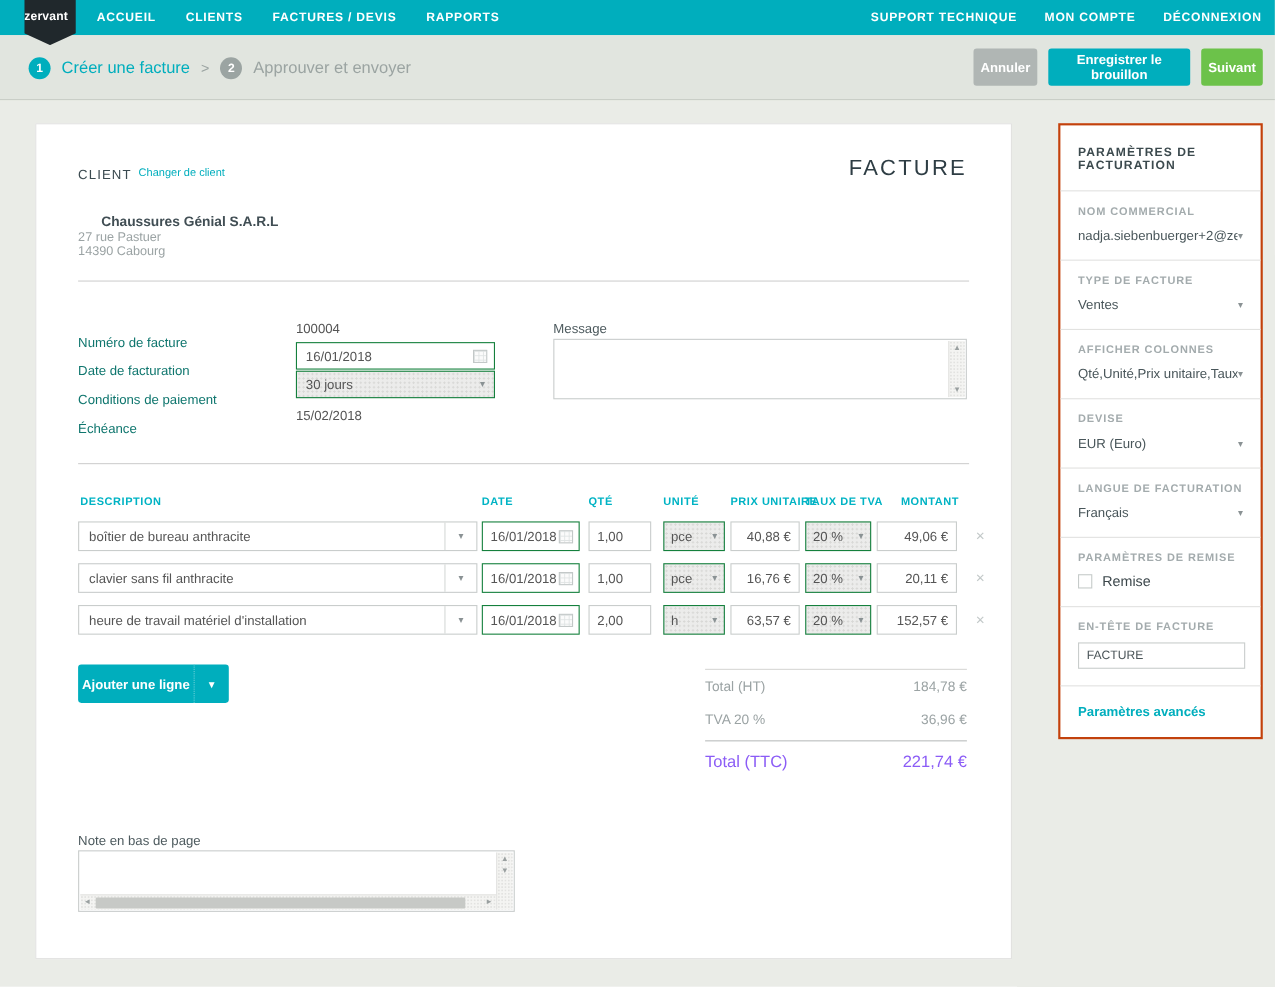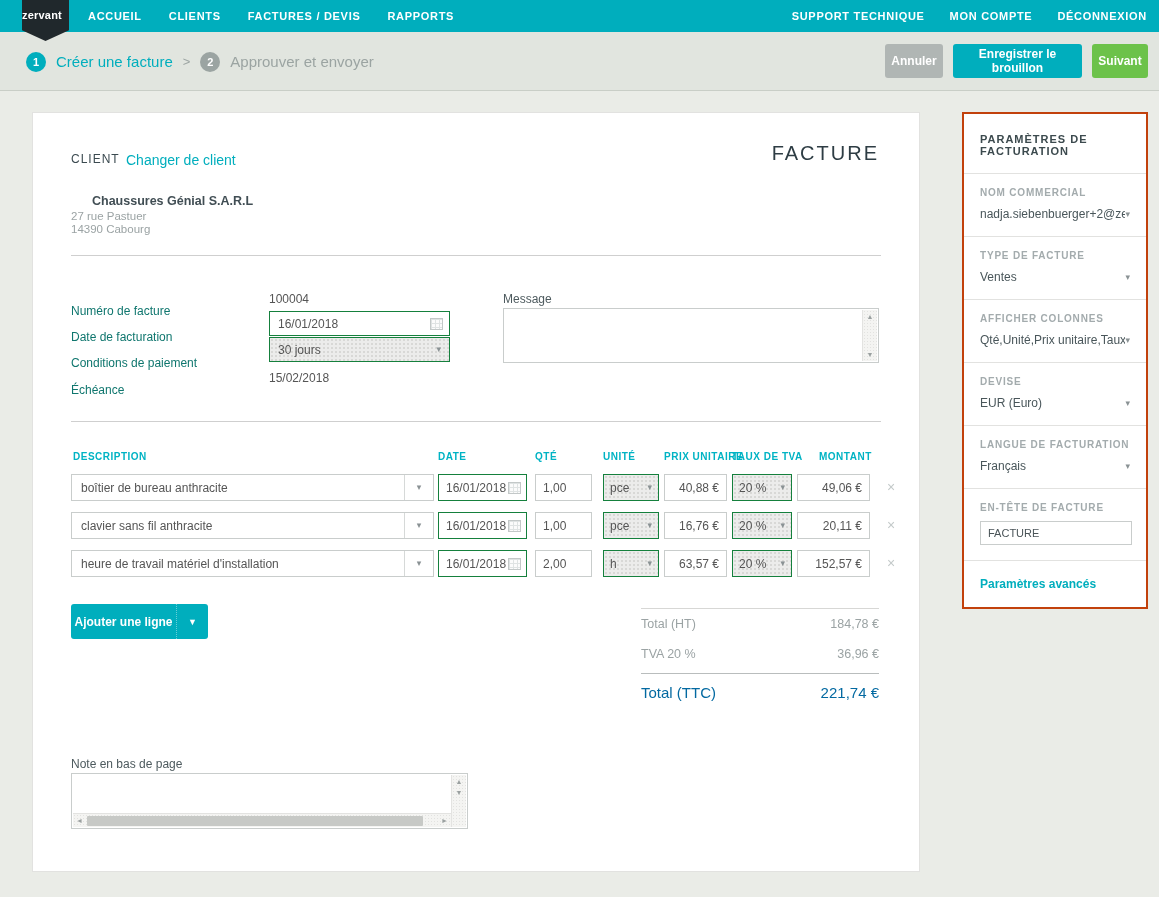--- a/index.html
+++ b/index.html
@@ -32,21 +32,21 @@
   .btn-save   { width:129px; background:#00aebd; }
   .btn-next   { width:56px; background:#6cc24a; }
 
   
   .card { position:absolute; left:32px; top:112px; width:888px; height:760px; background:#fff; border:1px solid #e2e2e0; }
   .lbl { font-size:12px; color:#4d5a5e; }
   .muted { color:#9ba3a4; }
   .teal-link { color:#00aebd; cursor:pointer; }
 
   .client-label { position:absolute; left:38px; top:39px; letter-spacing:1px; color:#3b4a50; }
-  .change-client { position:absolute; left:93px; top:39px; font-size:14px; }
+  .change-client { position:absolute; left:93px; top:39px; font-size:10px; }
   .invoice-title { position:absolute; right:40px; top:29px; font-size:20px; letter-spacing:2px; color:#2e3d44; }
   .client-name { position:absolute; left:38px; top:81px; font-size:12.5px; font-weight:bold; color:#414e54;margin-left:21px; }
   .client-a1 { position:absolute; left:38px; top:97px; font-size:11.5px; }
   .client-a2 { position:absolute; left:38px; top:110px; font-size:11.5px; }
   .hr { position:absolute; left:38px; right:38px; border-top:1px solid #cfcfcf; }
 
   .f-label { position:absolute; left:38px; font-size:12px; color:#0f766e;margin-top:12px; }
   .f-text  { position:absolute; left:236px; font-size:12px; color:#555; }
   .inputbox { border:1px solid #15803d; background:#fff; display:flex; align-items:center; font-size:12px; color:#555; }
   .dotted { background-color:#ececeb; background-image:radial-gradient(#d8d8d6 0.8px, transparent 0.9px); background-size:4px 4px; }
@@ -90,21 +90,21 @@
   .add-line { position:absolute; left:38px; top:491px; width:137px; height:35px; background:#00aebd; border-radius:3px;
               display:flex; align-items:center; cursor:pointer; }
   .add-line-label { flex:1; text-align:center; color:#fff; font-size:12px; font-weight:bold; }
   .add-line-caret { width:32px; align-self:stretch; border-left:1px dotted #66cfd8; display:flex; align-items:center; justify-content:center;
                     color:#fff; font-size:9px; }
 
   
   .totals { position:absolute; left:608px; top:495px; width:238px; }
   .totals .tline { border-top:1px solid #d7d7d5; }
   .trow { display:flex; justify-content:space-between; font-size:12.5px; color:#9ba3a4; padding:8px 0; }
-  .trow-total { display:flex; justify-content:space-between; font-size:15px; color:#0369a1; padding:10px 0; }
+  .trow-total { display:flex; justify-content:space-between; font-size:15px; color:#8b5cf6; padding:10px 0; }
   .tline2 { border-top:1px solid #b9bdbd; margin-top:4px; }
 
   .note-label { position:absolute; left:38px; top:644px; }
   .note-ta { left:38px; top:660px; width:397px; height:56px; }
 
   
   .sidebar { position:absolute; left:962px; top:112px; width:186px; background:#fff; border:2px solid #c2410c; }
   .sb-sec { border-bottom:1px solid #e2e2e0; padding:13px 16px 15px 16px; }
   .sb-title { font-size:11px; font-weight:bold; letter-spacing:1px; color:#3c4a4e; padding:19px 16px 16px 16px; }
   .sb-label { font-size:10px; font-weight:bold; letter-spacing:0.8px; color:#a3abad; }
@@ -349,20 +349,27 @@
     </div>
 
     <div class="sb-sec">
       <div class="sb-label">LANGUE DE FACTURATION</div>
       <div class="sb-valrow">
         <span class="sb-value">Français</span>
         <span class="caret">▾</span>
       </div>
     </div>
 
+    <div class="sb-sec">
+      <div class="sb-label">PARAMÈTRES DE REMISE</div>
+      <div class="sb-check-row">
+        <span class="checkbox"></span>
+        <span class="sb-check-label">Remise</span>
+      </div>
+    </div>
 
     <div class="sb-sec">
       <div class="sb-label">EN-TÊTE DE FACTURE</div>
       <input class="sb-input" value="FACTURE" style="">
     </div>
 
     <div class="sb-link teal-link">Paramètres avancés</div>
   </div>
 
 </div>

